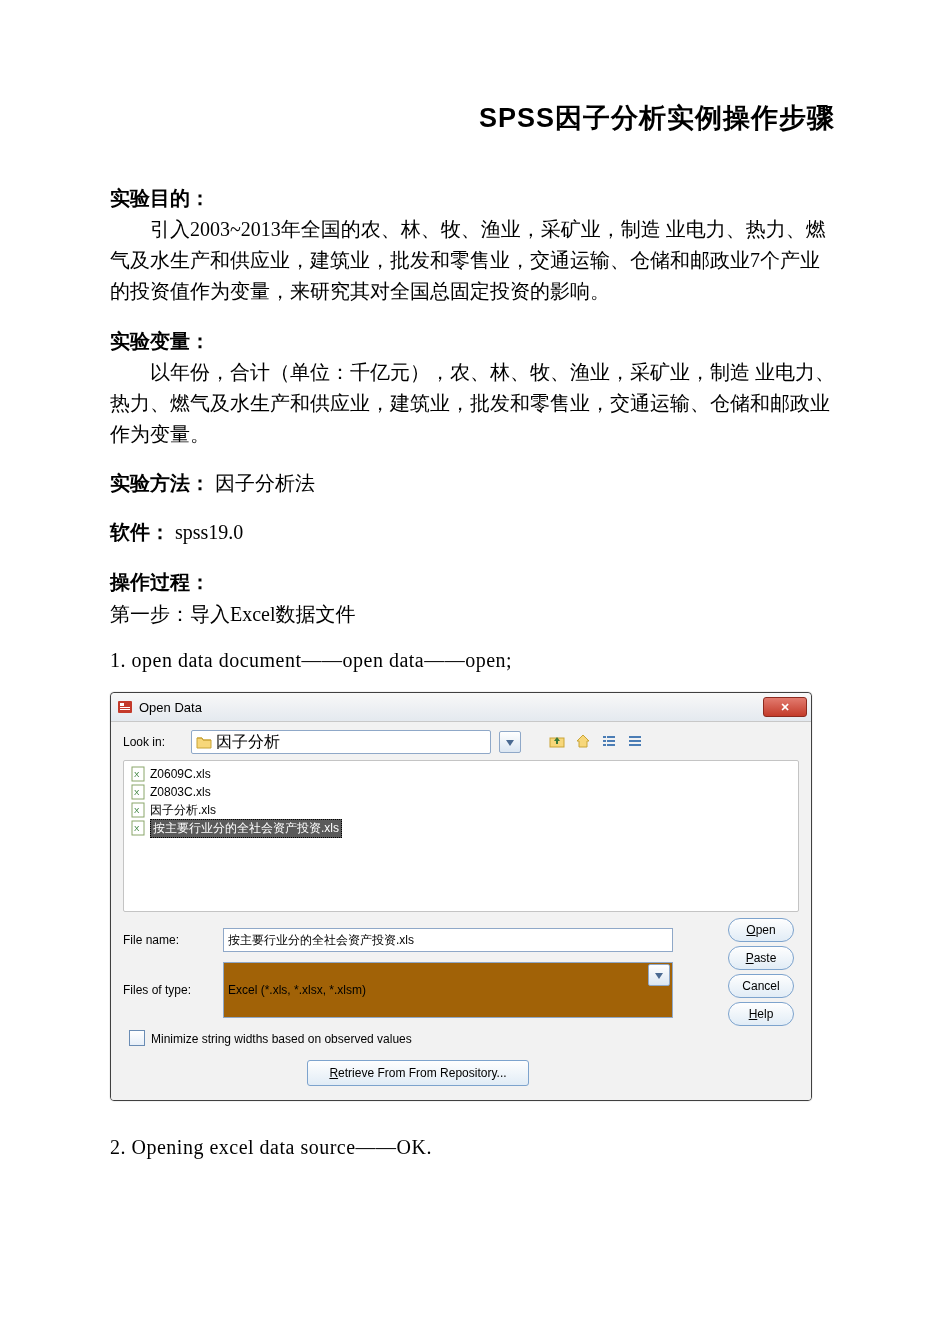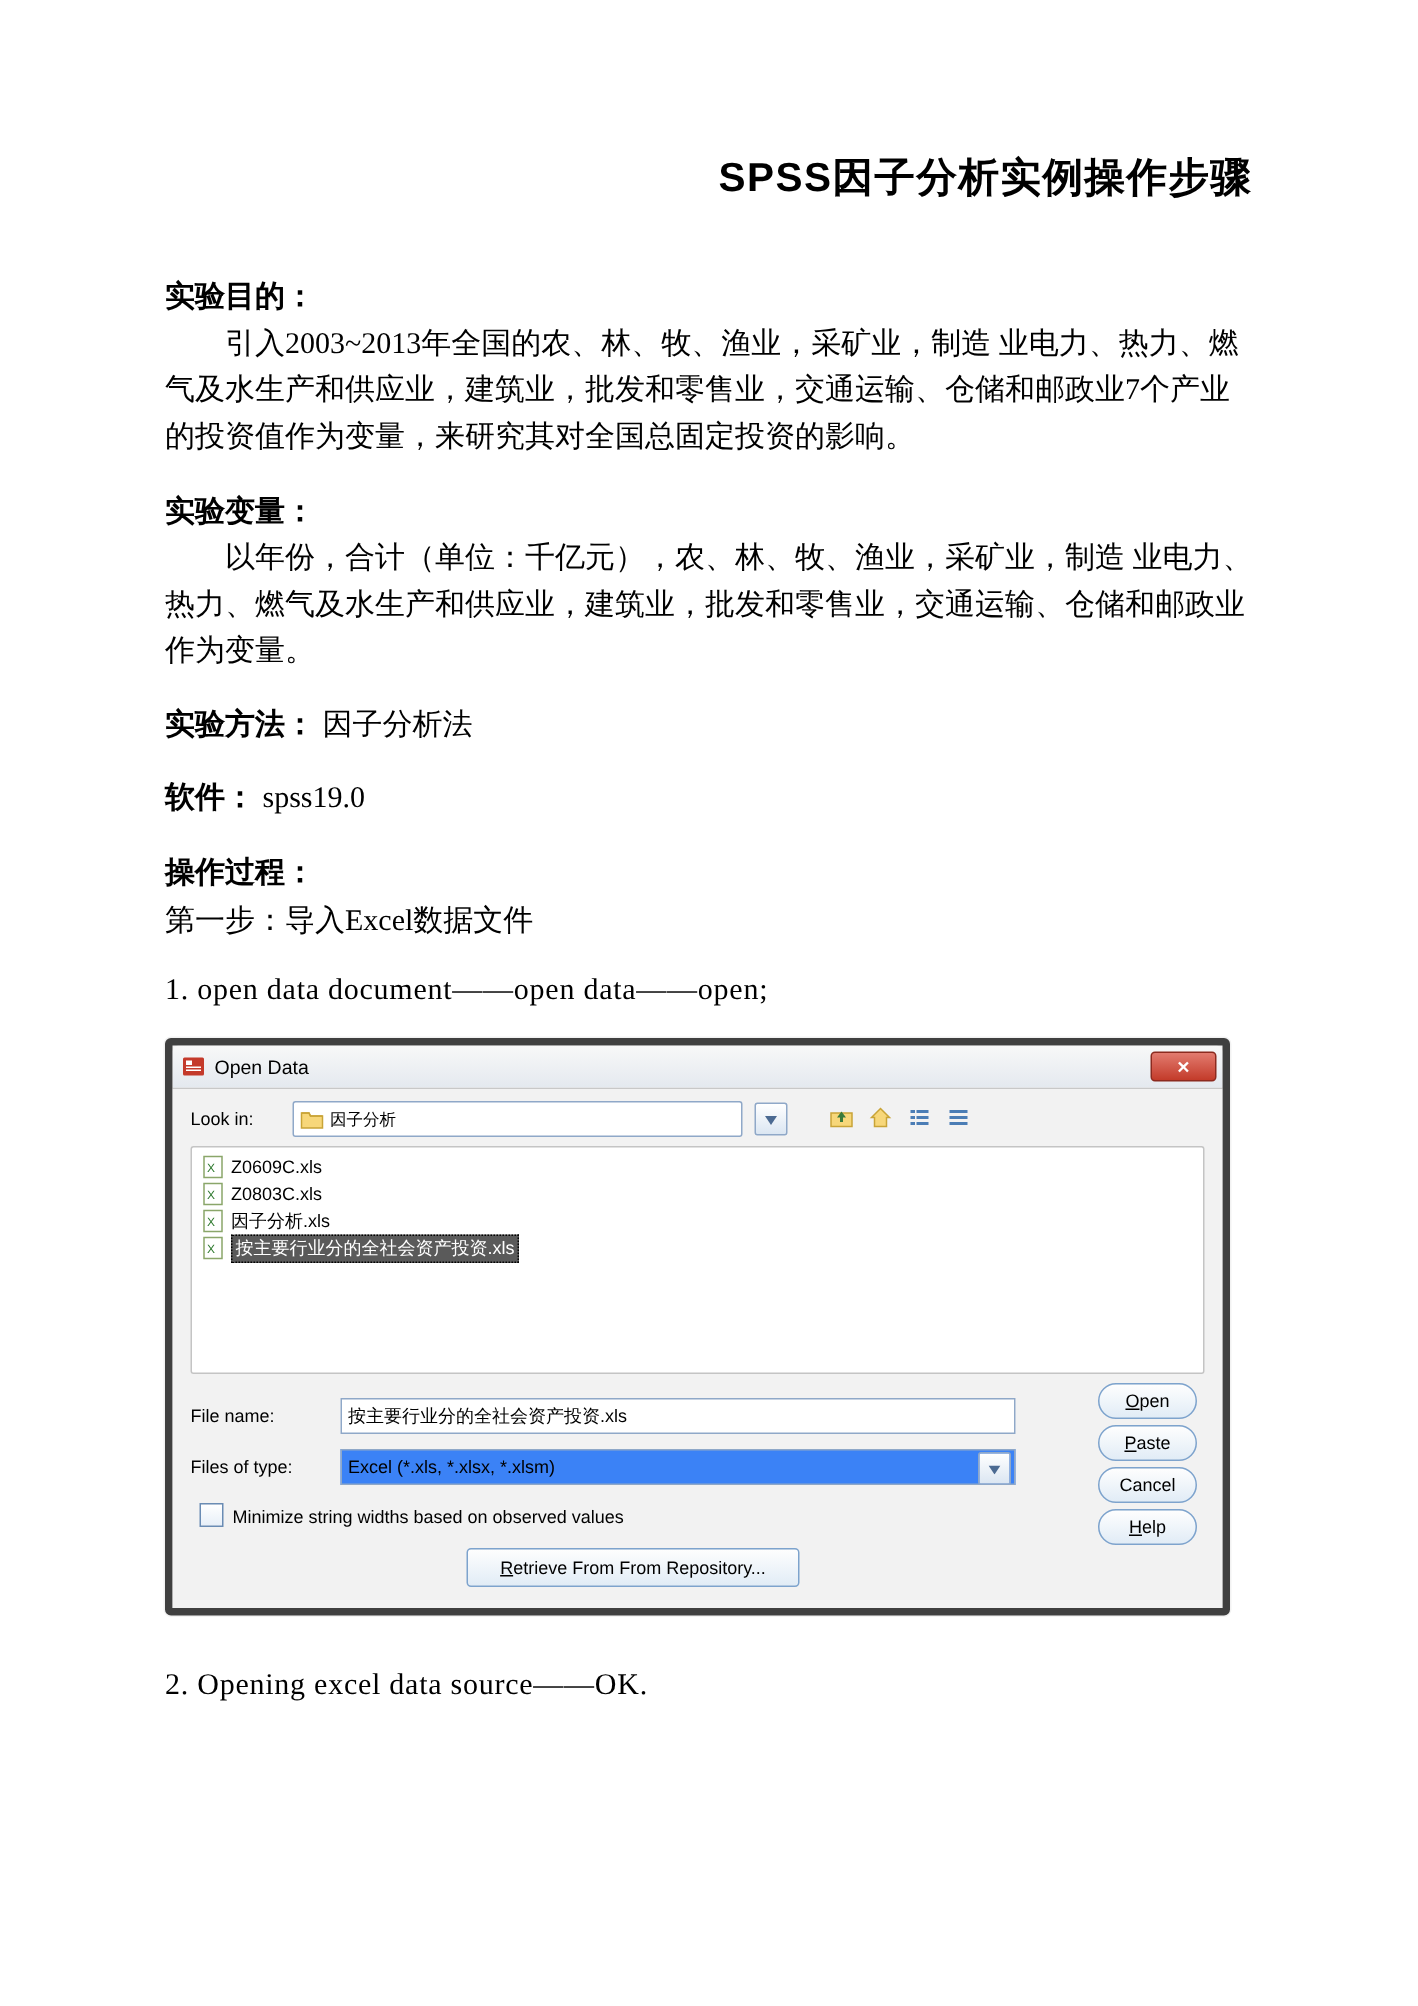--- a/index.html
+++ b/index.html
@@ -37,21 +37,21 @@
     line-height: 1.55;
     margin: 0 0 18px 0;
   }
   .inline-line { font-size:20px; line-height:1.6; margin:0 0 14px 0;}
   .blockhead { font-size:20px; line-height:1.6; margin:0;}
 
   
   .dialog-wrap {
     margin: 16px 0 30px 0;
     width: 700px;
-    border: 5px solid #404040;
+    border: 1px solid #404040;
     border-radius: 4px;
     background: #f2f2f2;
     box-shadow: 0 0 0 1px rgba(0,0,0,0.05);
     overflow: hidden;
     font-family: "Segoe UI", Tahoma, sans-serif;
     font-size: 12px;
     color: #000;
   }
   .titlebar {
     background: linear-gradient(#f8f8f8,#e4e9ef);
@@ -74,21 +74,21 @@
   }
   .dlg-body { padding: 8px 12px 10px 12px; background:#f2f2f2; }
   .lookin-row { display:flex; align-items:center; gap:8px; margin-bottom:6px; }
   .lookin-label { width:60px; }
   .lookin-field {
     display:flex; align-items:center;
     background:#fff; border:1px solid #8fa8c8; border-radius:2px;
     height:22px; width:290px; padding:0 4px; gap:4px;
   }
   .folder-icon { width:16px; height:14px; }
-  .lookin-field .name { font-size:11px;font-family:Liberation Mono, monospace; }
+  .lookin-field .name { font-size:16px;font-family:Liberation Mono, monospace; }
   .drop-btn {
     width:20px; height:20px; border:1px solid #8fa8c8; border-radius:2px;
     background:linear-gradient(#fff,#dbe6f2);
     display:flex; align-items:center; justify-content:center;
   }
   .tool-icons { display:flex; gap:6px; margin-left:18px; }
   .tool-btn {
     width:20px; height:20px;
     display:flex; align-items:center; justify-content:center;
   }
@@ -123,21 +123,21 @@
   .lower-left { flex:1; }
   .check-row { display:flex; align-items:flex-end; gap:6px; margin-top:12px; margin-left:6px; font-size:12px;}
   .chk { width:14px; height:14px; border:1px solid #6a8cb4; background:linear-gradient(#fff,#e7eff8); }
   .repo-btn {
     margin:14px auto 4px auto; width:220px; height:24px;
     background:linear-gradient(#fefefe,#e1ecf6);
     border:1px solid #7da3cd; border-radius:3px;
     font-size:12px; display:flex; align-items:center; justify-content:center;
   }
   .drop-full {
-    background:#3b82f6; border:1px solid #8fa8c8; height:22px; padding:0 4px;
+    background:#a16207; border:1px solid #8fa8c8; height:22px; padding:16px 4px;
     font-size:12px; display:flex; align-items:center; position:relative;
   }
   .drop-full .arrow {
     position:absolute; right:2px; top:1px;
     width:20px; height:20px; border:1px solid #8fa8c8; border-radius:2px;
     background:linear-gradient(#fff,#dbe6f2);
     display:flex; align-items:center; justify-content:center;
   }
   .fn-input { width:440px; }
   .ft-input { width:440px; }

